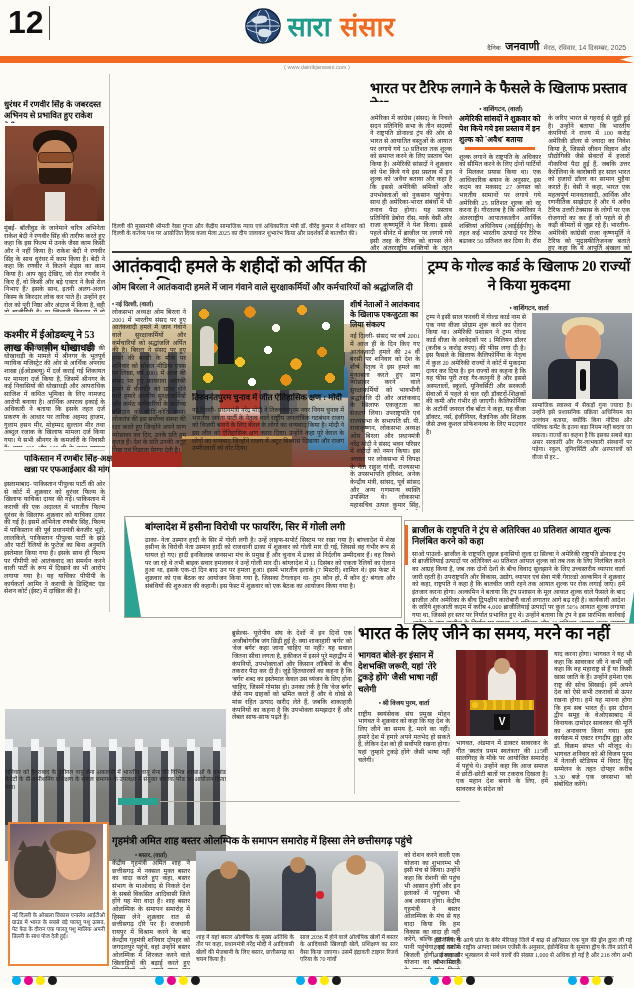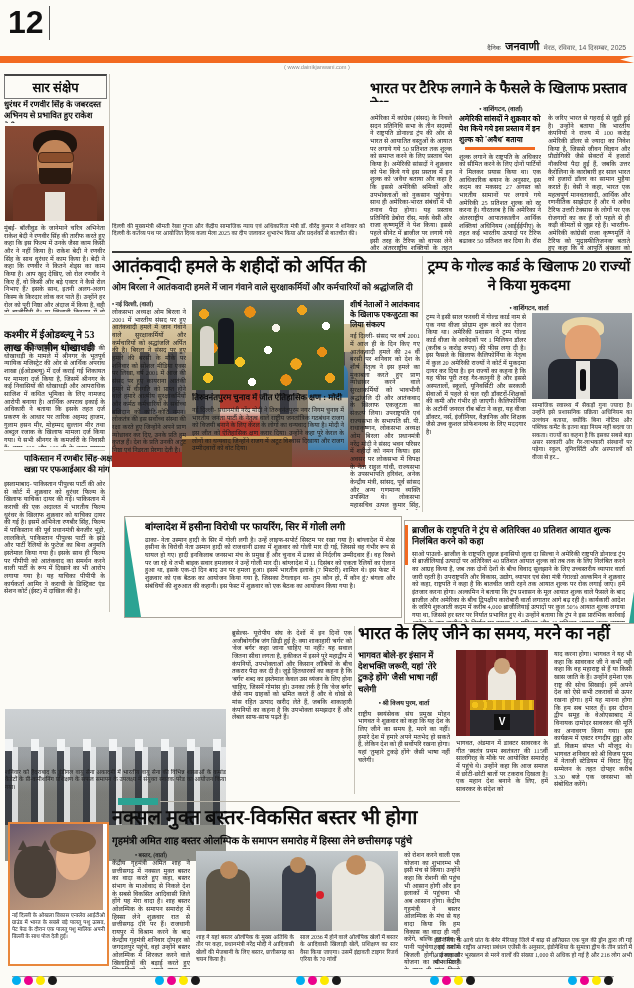--- a/index.html
+++ b/index.html
@@ -24,36 +24,50 @@
 </head>
 <body>
 
 <div class="page">
 
   <div class="abs" style="left:8px;top:6px;display:flex;align-items:flex-start;">
     <span style="font-family:'Liberation Sans',sans-serif;font-weight:bold;font-size:32px;line-height:1;color:#111;">12</span>
     <span style="display:inline-block;width:1.5px;height:34px;background:#555;margin-left:5px;"></span>
   </div>
 
+  <div class="abs" style="left:190px;top:8px;width:260px;display:flex;align-items:center;justify-content:center;gap:6px;">
+    <span style="display:inline-block;line-height:0;">
+      <svg width="36" height="36" viewBox="0 0 36 36">
+        <circle cx="18" cy="18" r="17" fill="#25456f"></circle>
+        <ellipse cx="18" cy="18" rx="17" ry="7" fill="none" stroke="#cfd9e4" stroke-width="1"></ellipse>
+        <ellipse cx="18" cy="18" rx="7" ry="17" fill="none" stroke="#cfd9e4" stroke-width="1"></ellipse>
+        <circle cx="18" cy="18" r="17" fill="none" stroke="#10243f" stroke-width="1.5"></circle>
+        <path d="M6 12 Q12 6 20 8 Q24 10 21 14 Q14 17 9 15 Z" fill="#d8e2ea"></path>
+        <path d="M14 22 Q20 19 26 23 Q28 27 22 29 Q16 30 13 26 Z" fill="#d8e2ea"></path>
+        <line x1="1" y1="18" x2="35" y2="18" stroke="#cfd9e4" stroke-width="1"></line>
+      </svg>
+    </span>
+    <span style="font-family:'DejaVu Sans',sans-serif;font-weight:bold;font-size:27px;line-height:1;">
+      <span style="color:#1e9c8b;">सारा</span>
+      <span style="color:#f26a21;">संसार</span>
+    </span>
+  </div>
 
   <div class="abs" style="left:420px;top:36px;width:206px;text-align:right;font-family:'Liberation Sans',sans-serif;">
     <span style="font-size:6.5px;color:#444;">दैनिक</span>
     <span style="font-size:11px;font-weight:bold;color:#111;">जनवाणी</span>
     <span style="font-size:6.8px;color:#555;">मेरठ, रविवार,  14 दिसम्बर,  2025</span>
   </div>
 
   <div class="abs" style="left:0;top:56px;width:634px;height:7px;background:#f26a21;"></div>
   <div class="abs" style="right:0;top:56px;width:14px;height:7px;background:#fcfbf6;clip-path:polygon(100% 0,100% 100%,0 50%);"></div>
   <div class="abs" style="left:237px;top:64px;width:160px;text-align:center;font-size:5.6px;color:#8a8a8a;font-family:'Liberation Sans',sans-serif;">( www.dainikjanwani.com )</div>
 
   <div class="abs vrule" style="left:109px;top:74px;height:538px;"></div>
 
-  <div class="abs" style="left:4px;top:74px;width:101px;border:1px solid #777;border-top:2px solid #444;padding:2px 0;text-align:center;">
-    <span class="hl" style="font-size:13px;">सार संक्षेप</span>
-  </div>
 
   <div class="abs hl" style="left:4px;top:100px;width:101px;height:23px;font-size:8.3px;line-height:1.3;">धुरंधर में रणवीर सिंह के जबरदस्त अभिनय से प्रभावित हुए राकेश बेदी</div>
 
   <div class="abs photo" style="left:5px;top:126px;width:99px;height:95px;background:linear-gradient(180deg,#8a4a34 0%,#7b4633 45%,#5e3020 100%);">
     <div class="abs" style="left:28px;top:4px;width:44px;height:26px;border-radius:50% 50% 40% 40%;background:#1f140e;"></div>
     <div class="abs" style="left:32px;top:14px;width:36px;height:46px;border-radius:45%;background:#c08458;"></div>
     <div class="abs" style="left:33px;top:26px;width:34px;height:9px;border-radius:4px;background:rgba(120,60,30,.75);border:1px solid #4a2a18;"></div>
     <div class="abs" style="left:34px;top:42px;width:32px;height:20px;border-radius:0 0 45% 45%;background:#2b1a10;"></div>
     <div class="abs" style="left:8px;top:58px;width:84px;height:37px;border-radius:10px 10px 0 0;background:#6e3726;"></div>
     <div class="abs" style="left:40px;top:66px;width:20px;height:29px;background:#e8e3da;"></div>
@@ -187,21 +201,20 @@
         <div class="abs" style="left:38px;top:64px;width:16px;height:16px;background:#111;color:#fff;font-size:10px;font-weight:bold;text-align:center;line-height:16px;font-family:'Liberation Sans',sans-serif;">V</div>
       </div>
       <div class="t" style="height:56px;margin-top:3px;">भागवत, अंडमान में डाक्टर सावरकर के गीत 'स्वतंत्र प्रथम स्वतंत्रता' की 115वीं सालगिरह के मौके पर आयोजित समारोह में पहुंचे थे। उन्होंने कहा कि आज समाज में छोटी-छोटी बातों पर टकराव दिखता है। एक महान देश बनाने के लिए, हमें सावरकर के संदेश को</div>
     </div>
     <div class="t" style="width:78px;height:146px;">याद करना होगा। भागवत ने यह भी कहा कि सावरकर जी ने कभी नहीं कहा कि वह महाराष्ट्र से हैं या किसी खास जाति के हैं। उन्होंने हमेशा एक राष्ट्र की सोच सिखाई। हमें अपने देश को ऐसे सभी टकरावों से ऊपर रखना होगा। हमें यह मानना होगा कि हम सब भारत हैं। इस दौरान द्वीप समूह के वेओएसाबाद में विनायक दामोदर सावरकर की मूर्ति का अनावरण किया गया। इस कार्यक्रम में एक्टर रणदीप हुड्डा और डॉ. विक्रम संपत भी मौजूद थे। भागवत शनिवार को श्री विजय पुरम में नेताजी स्टेडियम में विराट हिंदू सम्मेलन के तहत दोपहर करीब 3.30 बजे एक जनसभा को संबोधित करेंगे।</div>
   </div>
 
   <div class="abs" style="left:118px;top:798px;width:40px;height:7px;background:#2ba393;"></div>
   <div class="abs hrule" style="left:160px;top:801px;width:300px;background:#b5b1a6;"></div>
 
-  <div class="abs hl" style="left:112px;top:806px;width:348px;height:27px;font-size:20px;line-height:1.1;">नक्सल मुक्त बस्तर-विकसित बस्तर भी होगा</div>
   <div class="abs hl" style="left:112px;top:834px;width:348px;height:15px;font-size:10px;line-height:1.3;">गृहमंत्री अमित शाह बस्तर ओलम्पिक के समापन समारोह में हिस्सा लेने छत्तीसगढ़ पहुंचे</div>
 
   <div class="abs" style="left:112px;top:851px;width:348px;height:120px;display:flex;gap:6px;">
     <div style="width:78px;overflow:hidden;">
       <div class="byline" style="font-size:6px;">• बस्तर, (वार्ता)</div>
       <div class="t" style="height:110px;">केंद्रीय गृहमंत्री अमित शाह ने छत्तीसगढ़ में नक्सल मुक्त बस्तर का वादा करते हुए कहा, बस्तर संभाग के माओवाद से निकले देश के सबसे विकसित आदिवासी जिले होंगे यह मेरा वादा है। शाह बस्तर ओलम्पिक के समापन समारोह में हिस्सा लेने शुक्रवार रात से छत्तीसगढ़ दौरे पर हैं। राजधानी रायपुर में विश्राम करने के बाद केन्द्रीय गृहमंत्री शनिवार दोपहर को जगदलपुर पहुंचे, वहां उन्होंने बस्तर ओलम्पिक में शिरकत करने वाले खिलाड़ियों की बड़ाई करते हुए खिलाड़ियों को अगले साल सब जरूर जीतें इसके लिए, शुभकामनाएं दीं।</div>
     </div>
     <div style="width:202px;overflow:hidden;">
       <div class="photo" style="width:202px;height:80px;background:linear-gradient(180deg,#c3c9cc 0%,#aeb4b6 35%,#8f9294 100%);">
         <div class="abs" style="left:10px;top:18px;width:44px;height:62px;border-radius:14px 14px 0 0;background:#5c5446;"></div>

